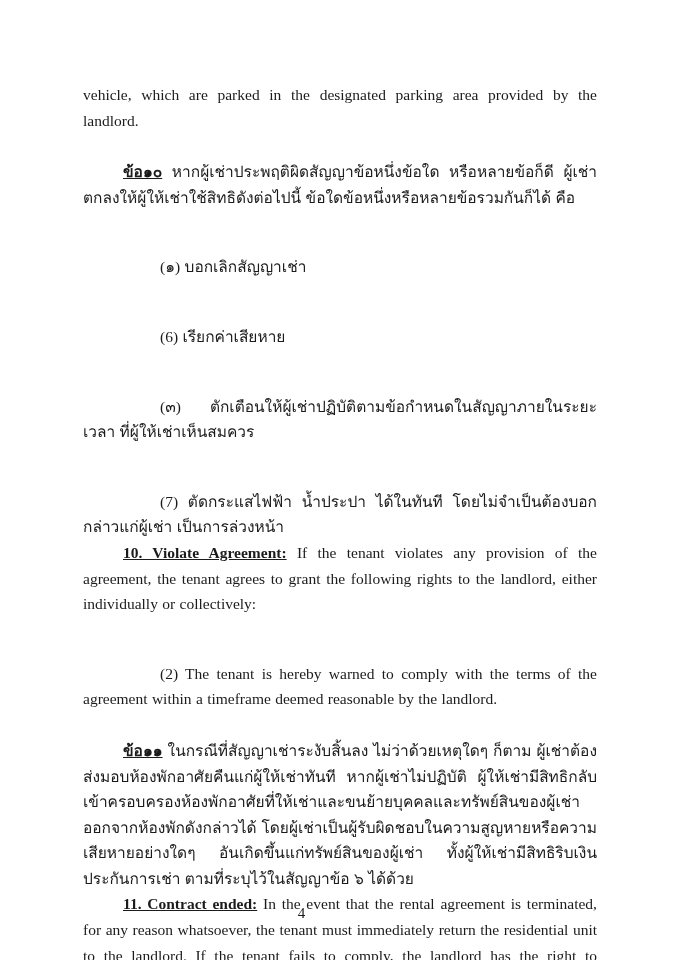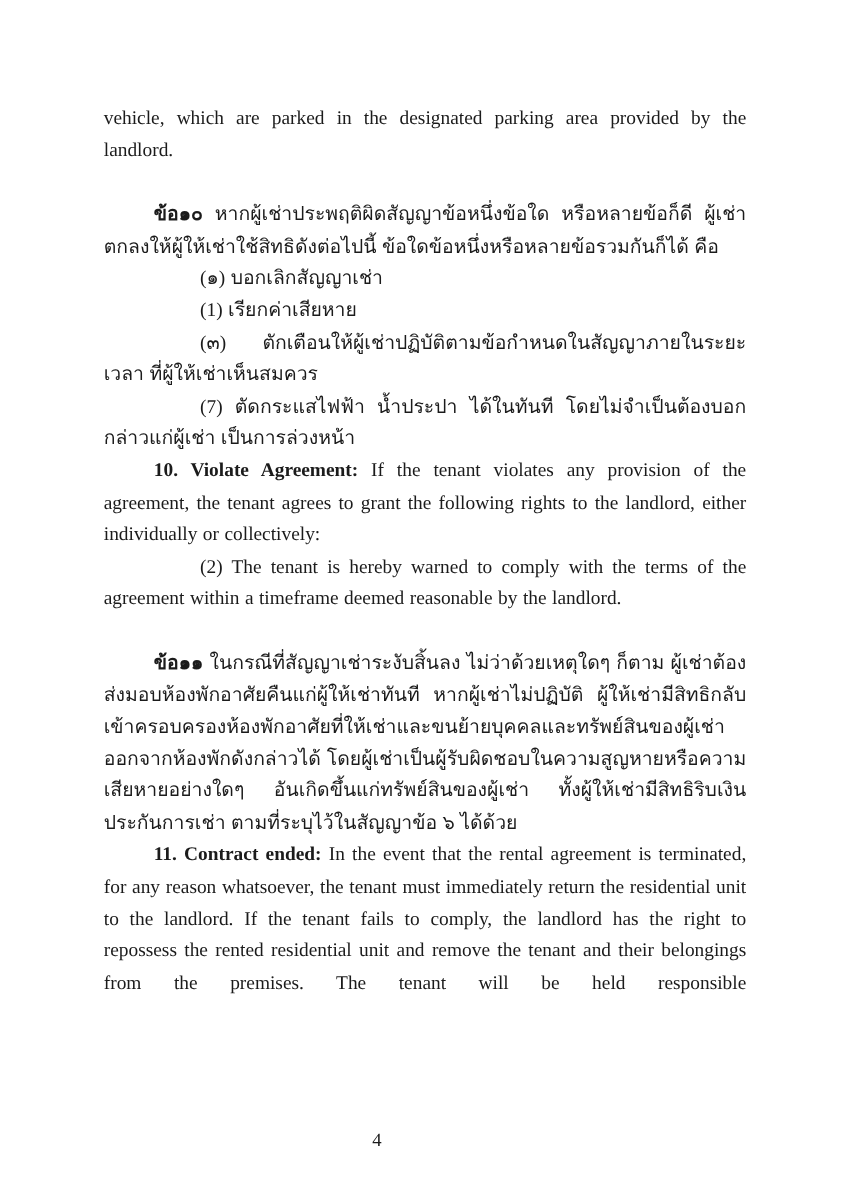--- a/index.html
+++ b/index.html
@@ -24,23 +24,23 @@
     width: 514px;
   }
   .para {
     margin: 0;
     padding: 0;
     font-size: 15.5px;
     line-height: 25.6px;
     text-align: justify;
     word-spacing: 0.5px;
   }
-  .para b { font-weight: bold; }
+  .para b { font-weight: bold; text-decoration: underline; }
   .indent1 { text-indent: 40px; }
-  .indent2 { text-indent: 77px; }
+  .indent2 { text-indent: 77px; margin-top: 44px; }
   .blank-line { height: 26px; }
   .cont-next-page { text-align-last: justify; }
   .page-number {
     position: absolute;
     left: 0;
     right: 0;
     bottom: 38px;
     text-align: center;
     font-size: 15px;
     color: #1b1b1b;
@@ -53,21 +53,21 @@
 <div class="page">
   <div class="content">
 
     <p class="para">vehicle, which are parked in the designated parking area provided by the landlord.</p>
 
     <div class="blank-line"></div>
 
     <p class="para indent1"><b>ข้อ๑๐</b><span> หากผู้เช่าประพฤติผิดสัญญาข้อหนึ่งข้อใด หรือหลายข้อก็ดี ผู้เช่าตกลงให้ผู้ให้เช่าใช้สิทธิดังต่อไปนี้ ข้อใดข้อหนึ่งหรือหลายข้อรวมกันก็ได้ คือ</span></p>
 
     <p class="para indent2">(๑) บอกเลิกสัญญาเช่า</p>
-    <p class="para indent2">(1) เรียกค่าเสียหาย</p>
+    <p class="para indent2">(6) เรียกค่าเสียหาย</p>
     <p class="para indent2">(๓) ตักเตือนให้ผู้เช่าปฏิบัติตามข้อกำหนดในสัญญาภายในระยะเวลา ที่ผู้ให้เช่าเห็นสมควร</p>
     <p class="para indent2">(7) ตัดกระแสไฟฟ้า น้ำประปา ได้ในทันที โดยไม่จำเป็นต้องบอกกล่าวแก่ผู้เช่า เป็นการล่วงหน้า</p>
 
     <p class="para indent1"><b>10. Violate Agreement:</b><span> If the tenant violates any provision of the agreement, the tenant agrees to grant the following rights to the landlord, either individually or collectively:</span></p>
 
     <p class="para indent2">(2) The tenant is hereby warned to comply with the terms of the agreement within a timeframe deemed reasonable by the landlord.</p>
 
     <div class="blank-line"></div>
 
     <p class="para indent1"><b>ข้อ๑๑</b><span> ในกรณีที่สัญญาเช่าระงับสิ้นลง ไม่ว่าด้วยเหตุใดๆ ก็ตาม ผู้เช่าต้องส่งมอบห้องพักอาศัยคืนแก่ผู้ให้เช่าทันที หากผู้เช่าไม่ปฏิบัติ ผู้ให้เช่ามีสิทธิกลับเข้าครอบครองห้องพักอาศัยที่ให้เช่าและขนย้ายบุคคลและทรัพย์สินของผู้เช่าออกจากห้องพักดังกล่าวได้ โดยผู้เช่าเป็นผู้รับผิดชอบในความสูญหายหรือความเสียหายอย่างใดๆ อันเกิดขึ้นแก่ทรัพย์สินของผู้เช่า ทั้งผู้ให้เช่ามีสิทธิริบเงินประกันการเช่า ตามที่ระบุไว้ในสัญญาข้อ ๖ ได้ด้วย</span></p>

